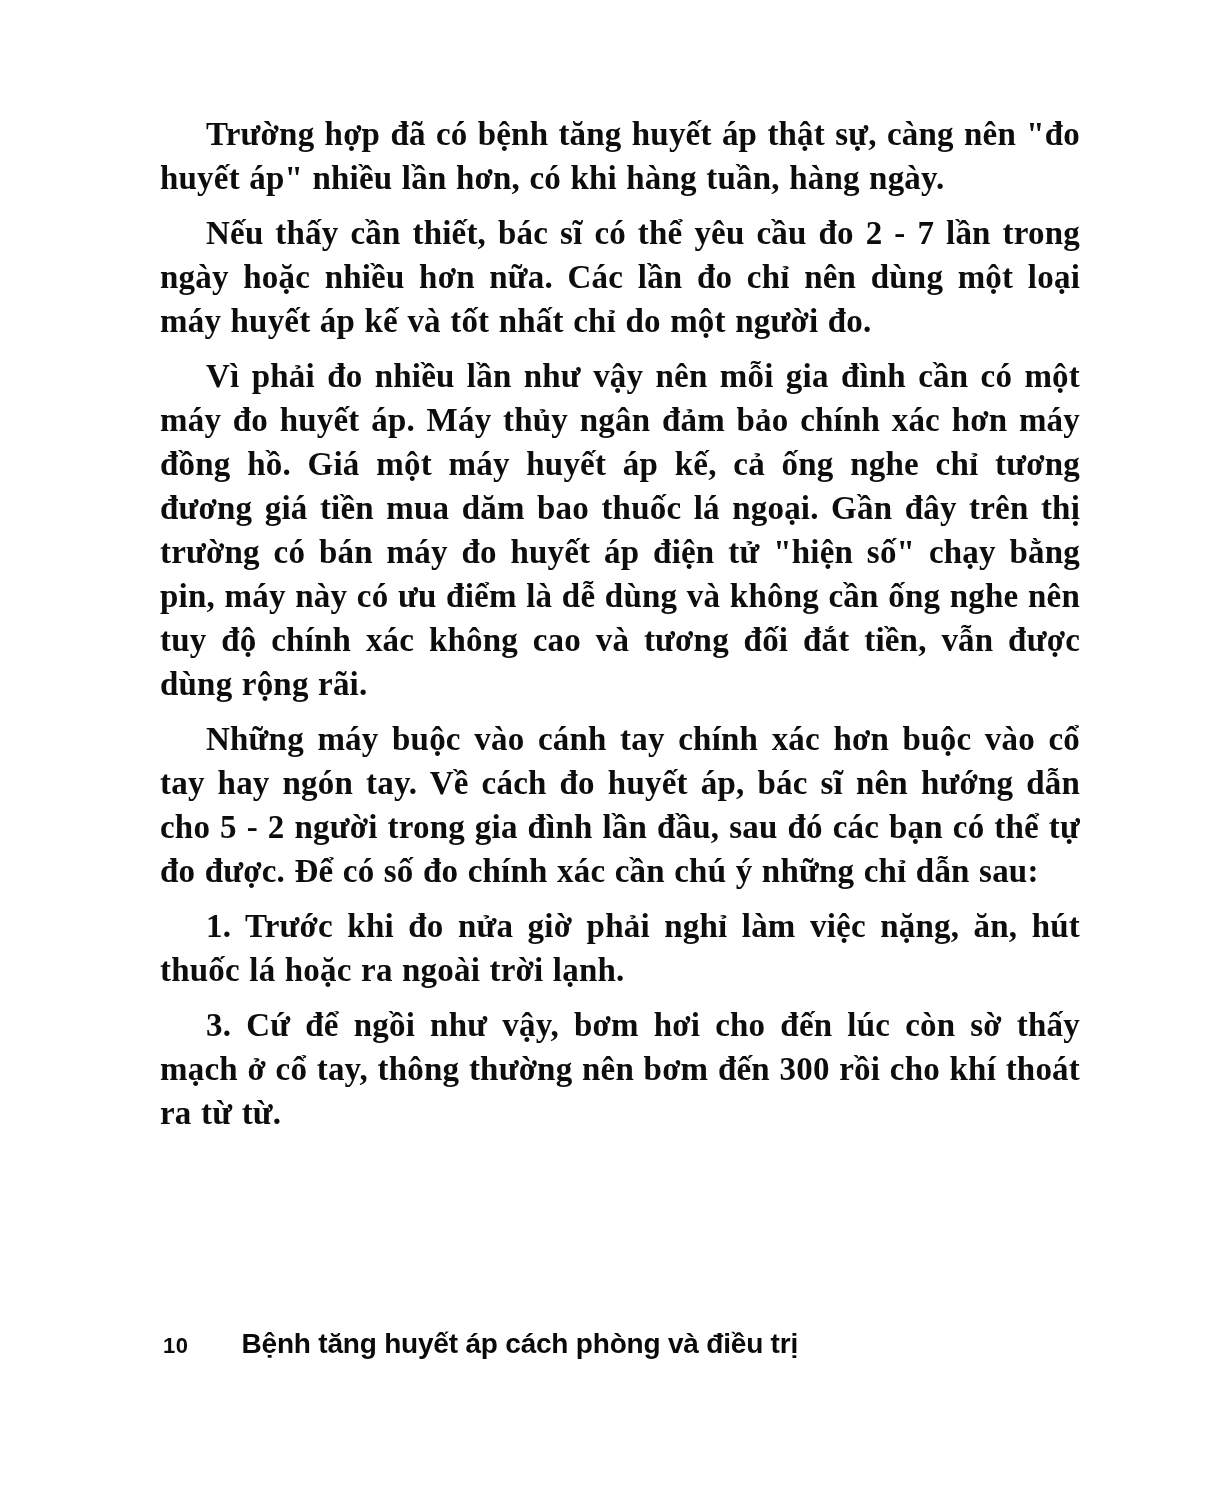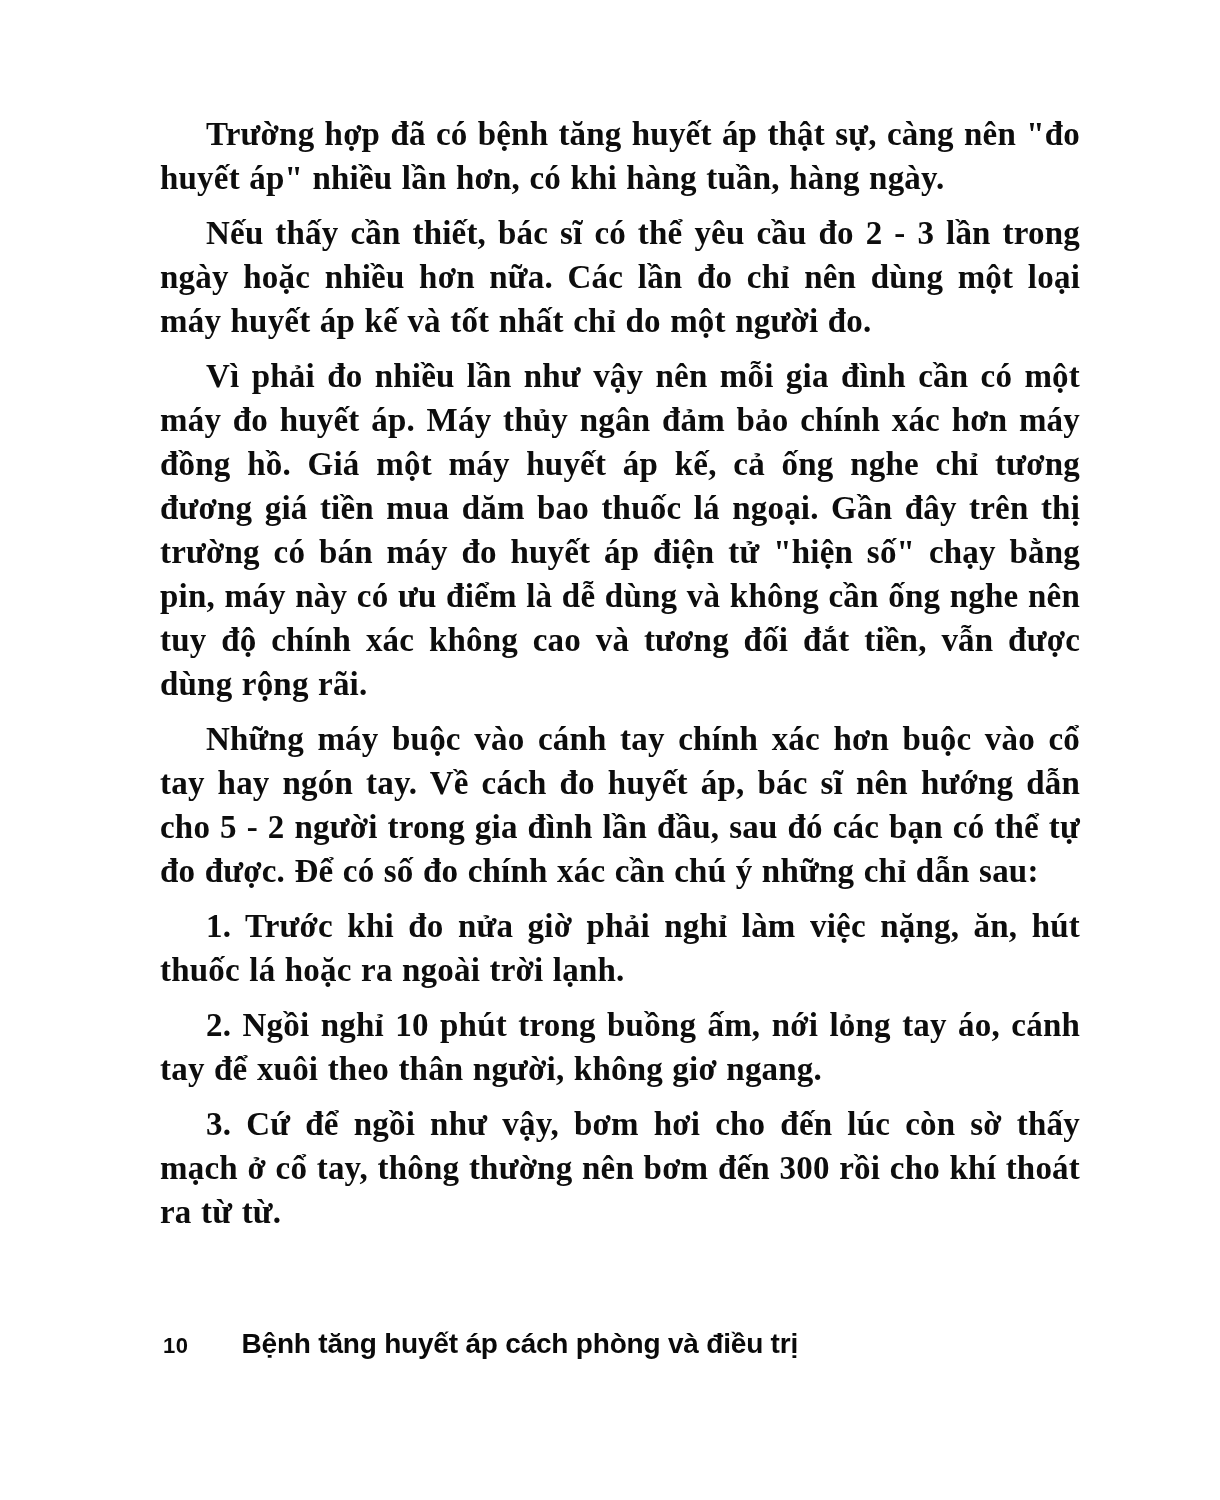--- a/index.html
+++ b/index.html
@@ -54,25 +54,24 @@
     letter-spacing: -0.2px;
   }
 </style>
 </head>
 <body>
 
 <div class="page">
 
   <div class="text-block">
     <p class="para">Trường hợp đã có bệnh tăng huyết áp thật sự, càng nên "đo huyết áp" nhiều lần hơn, có khi hàng tuần, hàng ngày.</p>
-    <p class="para">Nếu thấy cần thiết, bác sĩ có thể yêu cầu đo 2 - 3 lần trong ngày hoặc nhiều hơn nữa. Các lần đo chỉ nên dùng một loại máy huyết áp kế và tốt nhất chỉ do một người đo.</p>
+    <p class="para">Nếu thấy cần thiết, bác sĩ có thể yêu cầu đo 2 - 7 lần trong ngày hoặc nhiều hơn nữa. Các lần đo chỉ nên dùng một loại máy huyết áp kế và tốt nhất chỉ do một người đo.</p>
     <p class="para">Vì phải đo nhiều lần như vậy nên mỗi gia đình cần có một máy đo huyết áp. Máy thủy ngân đảm bảo chính xác hơn máy đồng hồ. Giá một máy huyết áp kế, cả ống nghe chỉ tương đương giá tiền mua dăm bao thuốc lá ngoại. Gần đây trên thị trường có bán máy đo huyết áp điện tử "hiện số" chạy bằng pin, máy này có ưu điểm là dễ dùng và không cần ống nghe nên tuy độ chính xác không cao và tương đối đắt tiền, vẫn được dùng rộng rãi.</p>
     <p class="para">Những máy buộc vào cánh tay chính xác hơn buộc vào cổ tay hay ngón tay. Về cách đo huyết áp, bác sĩ nên hướng dẫn cho 5 - 2 người trong gia đình lần đầu, sau đó các bạn có thể tự đo được. Để có số đo chính xác cần chú ý những chỉ dẫn sau:</p>
     <p class="para">1. Trước khi đo nửa giờ phải nghỉ làm việc nặng, ăn, hút thuốc lá hoặc ra ngoài trời lạnh.</p>
-    <p class="para">2. Ngồi nghỉ 10 phút trong buồng ấm, nới lỏng tay áo, cánh tay để xuôi theo thân người, không giơ ngang.</p>
     <p class="para">3. Cứ để ngồi như vậy, bơm hơi cho đến lúc còn sờ thấy mạch ở cổ tay, thông thường nên bơm đến 300 rồi cho khí thoát ra từ từ.</p>
   </div>
 
   <div class="footer">
     <span class="page-num">10</span>
     <span class="running-title">Bệnh tăng huyết áp cách phòng và điều trị</span>
   </div>
 
 </div>
 

